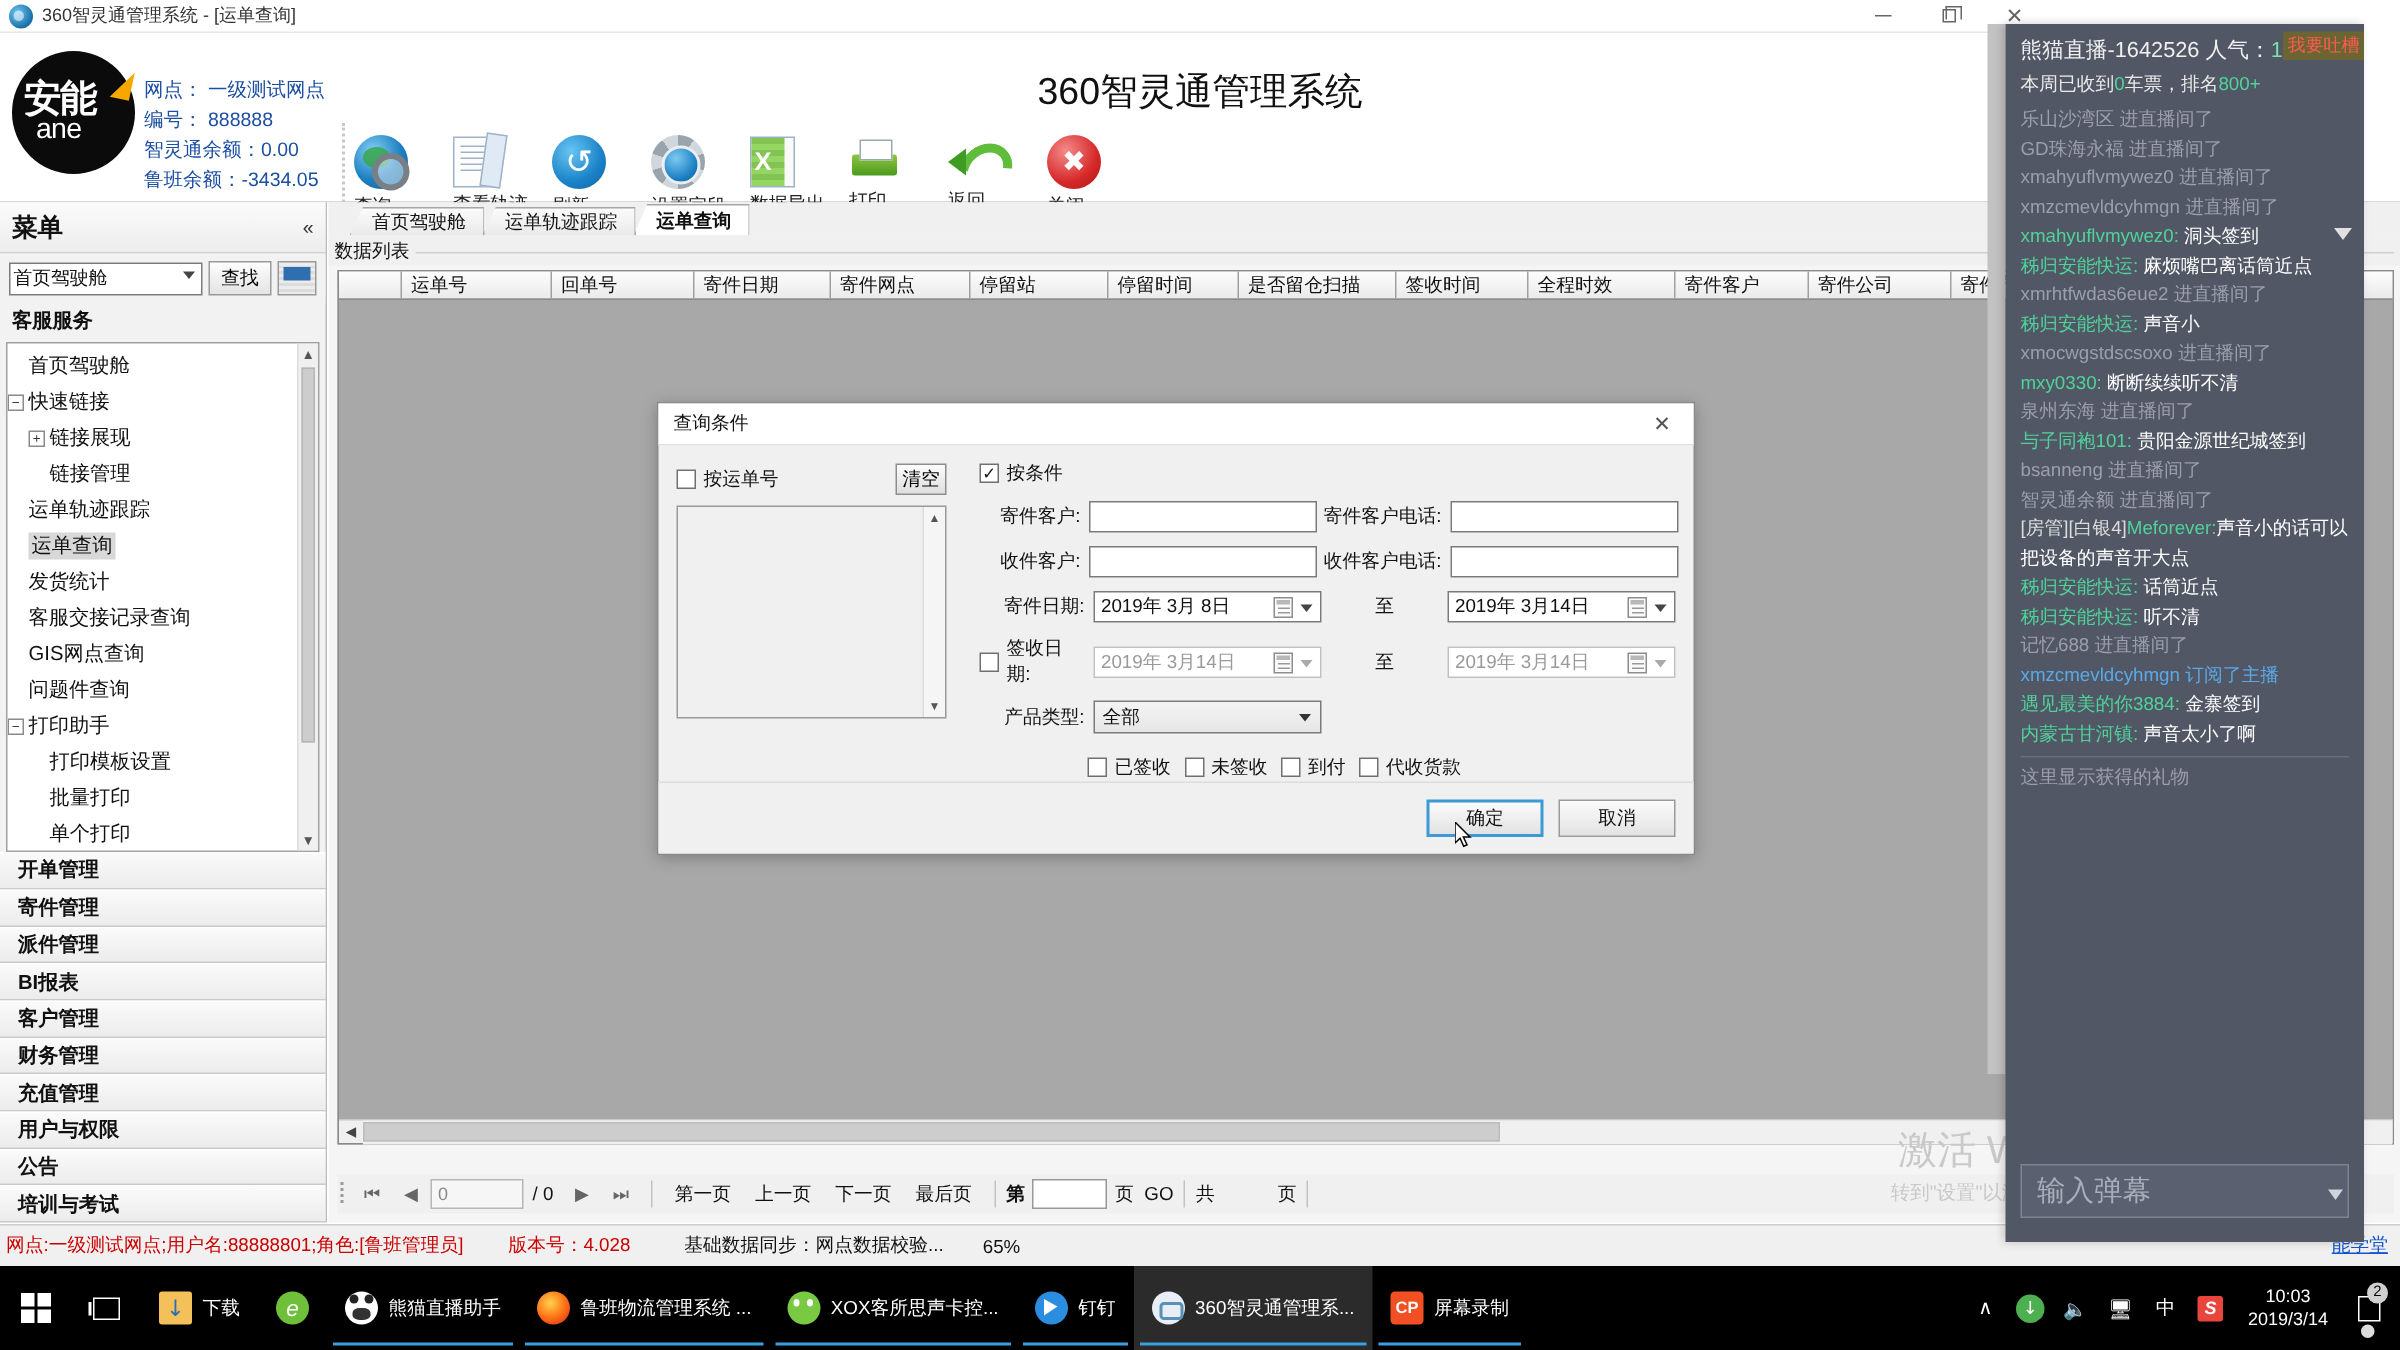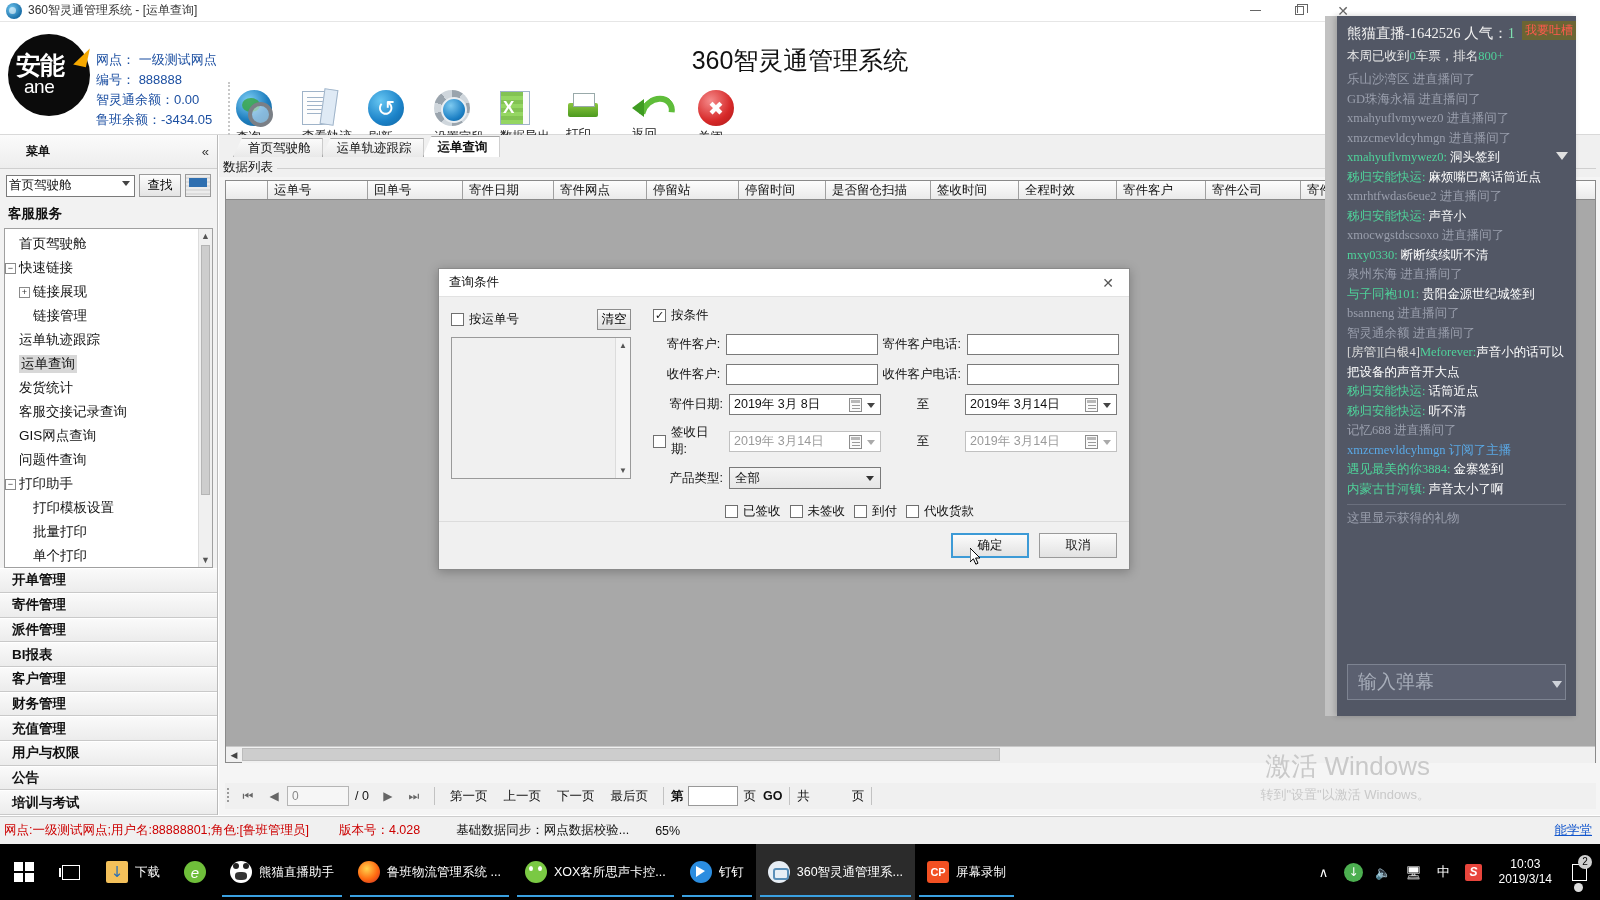--- a/index.html
+++ b/index.html
@@ -108,21 +108,21 @@
 
   
   .sidebar {
     position: absolute; left: 0; top: 135px; width: 218px; height: 680px;
     background: #f2f2f2; border-right: 1px solid #b9b9b9;
   }
   .side-head {
     height: 34px; display: flex; align-items: center; padding: 0 8px;
     background: linear-gradient(#fbfbfb,#ededed); border-bottom: 1px solid #cfcfcf;
   }
-  .side-head .t { font-size: 12px; font-weight: bold; color: #111; margin-left: 18px; }
+  .side-head .t { font-size: 17px; font-weight: bold; color: #111; }
   .side-head .collapse { margin-left: auto; color: #333; font-size: 13px; cursor: pointer; }
   .side-search { display: flex; align-items: center; gap: 4px; padding: 5px 6px; background:#f2f2f2; }
   .side-select {
     flex: 1; height: 22px; background: #fff; border: 1px solid #7a7a7a;
     font-size: 12.5px; padding: 0 2px; color: #111;
     display:flex; align-items:center; position:relative;
   }
   .side-select .chev { position:absolute; right:4px; top:5px; width:0;height:0;
     border-left:4px solid transparent;border-right:4px solid transparent;border-top:5px solid #444;}
   .side-btn {
@@ -267,22 +267,22 @@
   .fsel .chev{position:absolute;right:6px;top:8px;width:0;height:0;border-left:4px solid transparent;border-right:4px solid transparent;border-top:5px solid #333;}
   .cbs-row { display: flex; align-items: center; gap: 9px; margin-top: 14px; padding-left: 72px; }
   .dlg-btns { position: absolute; right: 12px; top: 11px; display: flex; gap: 10px; }
   .dbtn { width: 78px; height: 25px; font-size: 12.5px; display:flex;align-items:center;justify-content:center;
           background: linear-gradient(#fbfbfb,#e2e2e2); border: 1px solid #9a9a9a; cursor:pointer; color:#111;}
   .dbtn.primary { border: 2px solid #3c9ad6; background: linear-gradient(#fbfbfb,#e2e2e2); }
   .cursor-arrow { position: absolute; left: 970px; top: 548px; width: 12px; height: 18px; pointer-events:none; }
 
   
   .chat {
-    position: absolute; left: 1337px; top: 16px; width: 239px; height: 700px;
-    background: #525765; box-shadow: -2px 0 6px rgba(0,0,0,.2); font-family: Liberation Serif, serif;
+    position: absolute; left: 1337px; top: 16px; width: 239px; height: 812px;
+    background: #525765; box-shadow: -2px 0 6px rgba(0,0,0,.2);
   }
   .chat-shadowbar { position:absolute; left:1325px; top:16px; width:12px; height:700px; background:#c2c2c2; }
   .chat-hdr { padding: 8px 10px 2px 10px; }
   .chat-hdr .l1 { color: #f0f0f0; font-size: 14.5px; white-space: nowrap; }
   .chat-hdr .l1 .num { color: #7fe0b0; }
   .chat-hdr .l2 { color: #e9e9e9; font-size: 12.5px; margin-top: 5px; }
   .chat-hdr .l2 .g { color: #4fd29a; }
   .report-badge { position: absolute; right: 0px; top: 5px; background: #6b6534; color: #ff5a4d;
                   font-size: 12px; padding: 1px 3px; }
   .chat-list { position: absolute; left: 0; right: 0; top: 52px; bottom: 66px; padding: 2px 10px 0 10px; overflow: hidden; }
@@ -632,21 +632,21 @@
       <span class="pg-btn">⏭</span>
       <span class="pg-sep"></span>
       <span class="pg-link">第一页</span>
       <span class="pg-link">上一页</span>
       <span class="pg-link">下一页</span>
       <span class="pg-link">最后页</span>
       <span class="pg-sep"></span>
       <span style="font-weight:bold;">第</span>
       <span class="pg-input white" style="margin:0 5px;"></span>
       <span>页</span>
-      <span style="font-weight:bold;margin-left:7px;cursor:pointer;">GO</span>
+      <span style="font-weight:normal;margin-left:7px;cursor:pointer;">GO</span>
       <span class="pg-sep"></span>
       <span>共</span>
       <span style="margin-left:42px;">页</span>
       <span class="pg-sep"></span>
     </div>
   </div>
 
   <div class="watermark">
     <div class="l1">激活 Windows</div>
     <div class="l2">转到"设置"以激活 Windows。</div>

